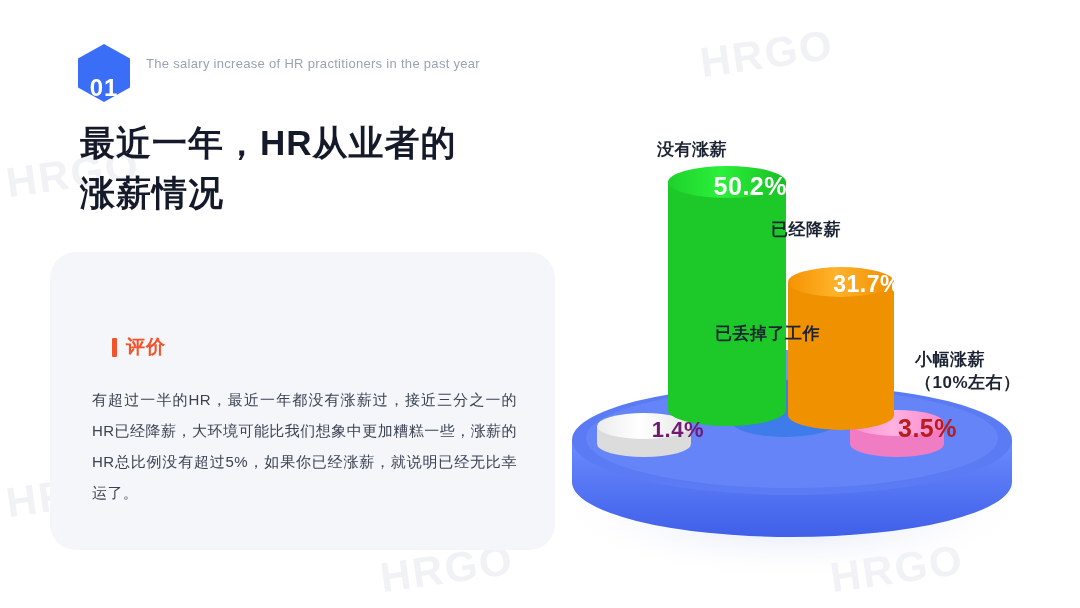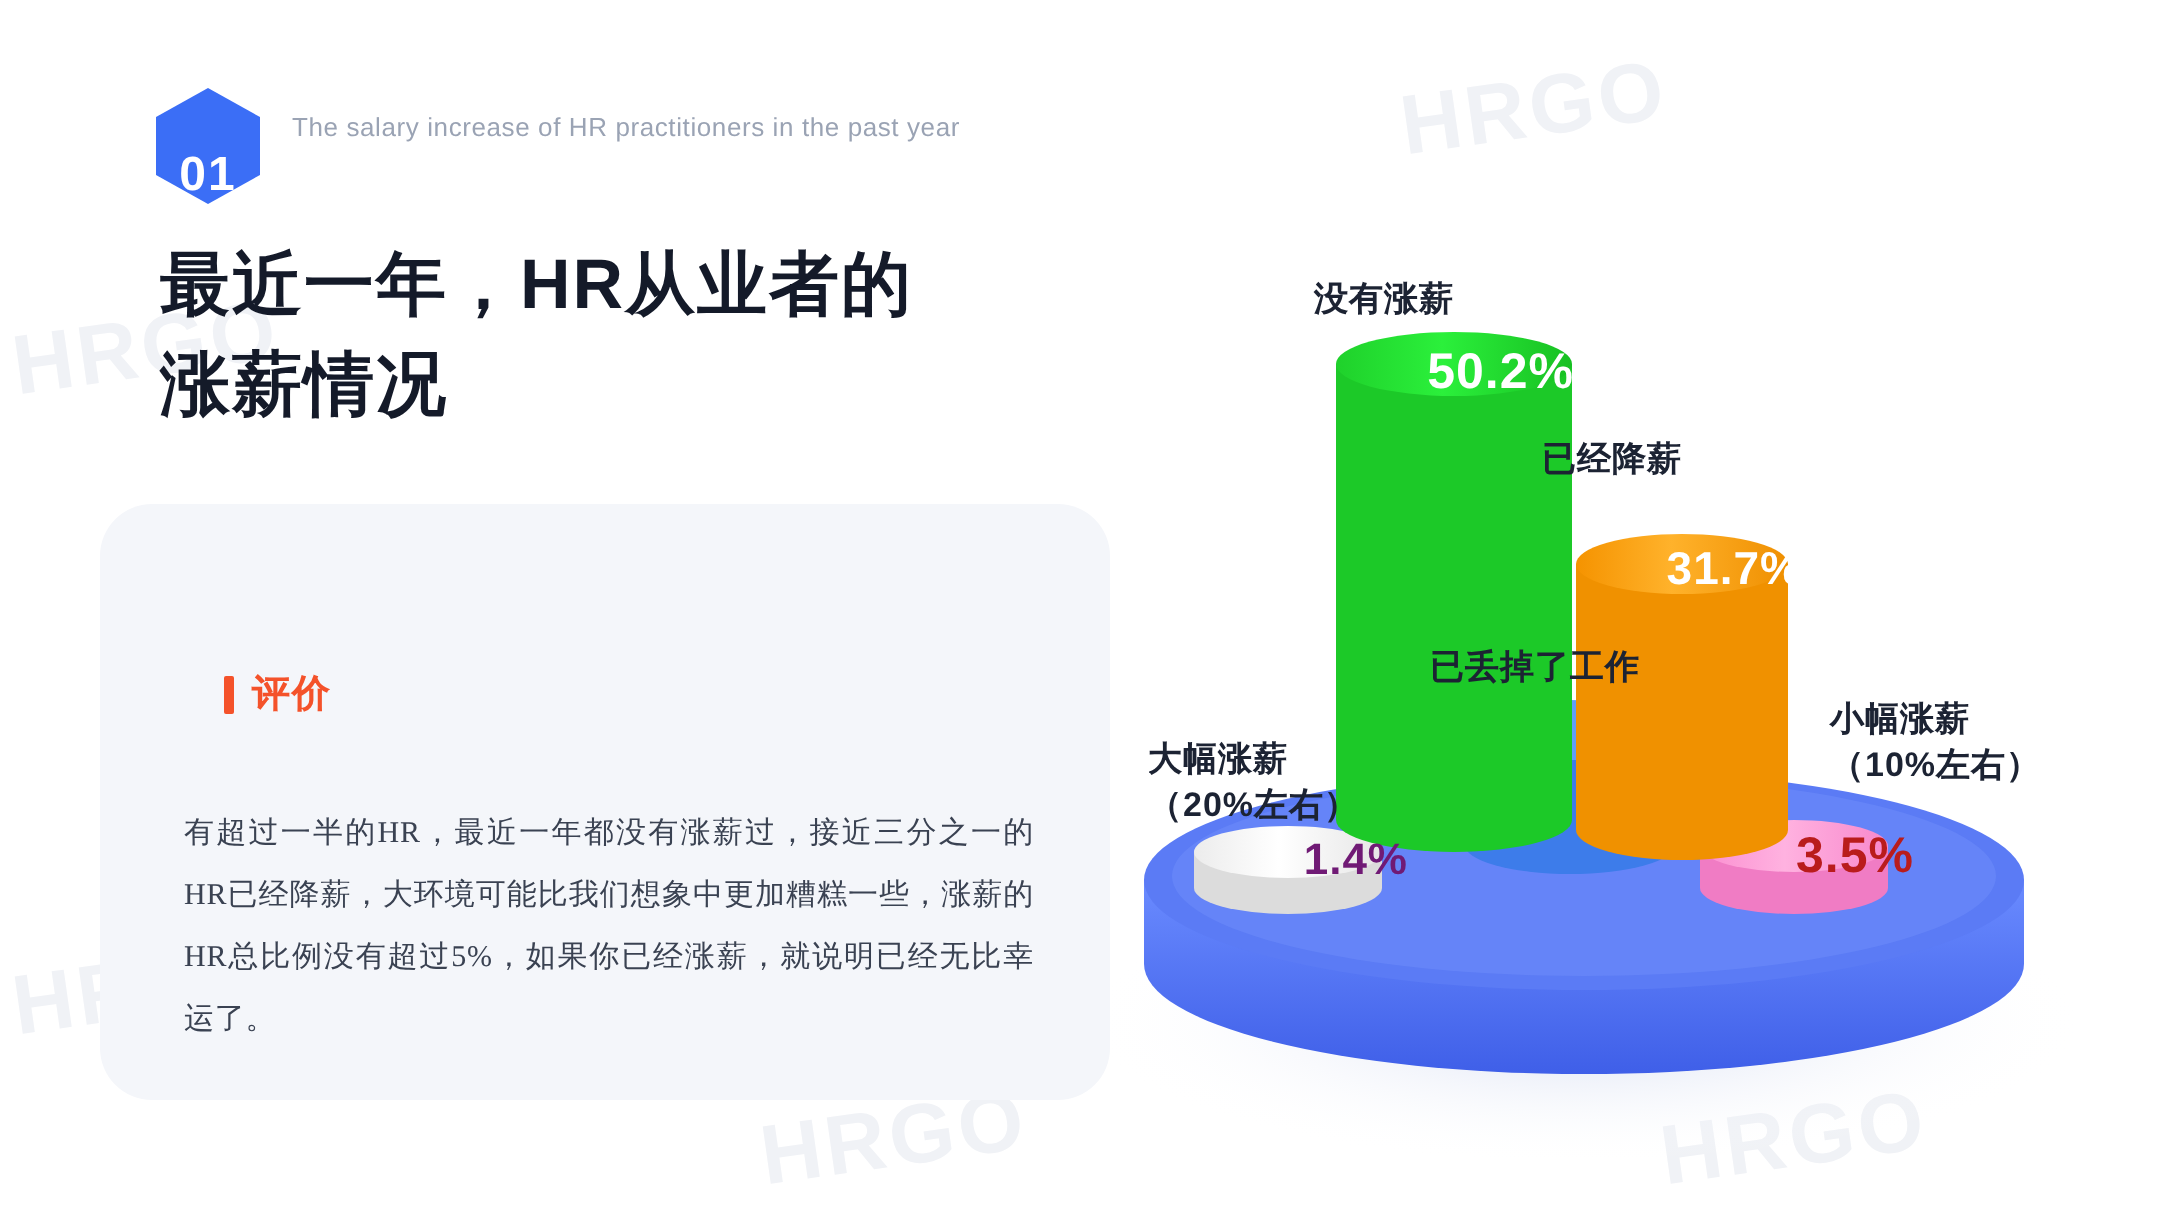--- a/index.html
+++ b/index.html
@@ -108,23 +108,23 @@
   }
   .comment-title {
     font-size: 19px;
     font-weight: 700;
     color: #f4522a;
     letter-spacing: 1px;
   }
   .comment-body {
     position: absolute;
     left: 42px;
-    top: 150px;
+    top: 132px;
     width: 425px;
-    font-family: Liberation Serif, serif;
+    font-family: Liberation Sans, sans-serif;
     font-size: 15px;
     line-height: 31px;
     color: #3a4252;
     letter-spacing: .4px;
     text-align: justify;
   }
 
   
   .chart {
     position: absolute;
@@ -252,22 +252,20 @@
 
     <g>
       <path d="M148,72 L148,300 A59,16 0 0 0 266,300 L266,72 Z" fill="#1cc928"></path>
       <ellipse cx="207" cy="72" rx="59" ry="16" fill="url(#greenGrad)"></ellipse>
     </g>
   </svg>
 
   <div class="chart-label" style="left:137px; top:28px; width:140px;">没有涨薪</div>
   <div class="chart-label" style="left:195px; top:212px; width:140px;">已丢掉了工作</div>
   <div class="chart-label" style="left:251px; top:108px; width:140px;">已经降薪</div>
-  <div class="chart-label" style="left:54px; top:258px; width:140px;">大幅涨薪
-（20%左右）</div>
   <div class="chart-label" style="left:395px; top:238px; width:140px;">小幅涨薪
 （10%左右）</div>
 
   <div class="value-label" style="left:147px; top:62px; width:120px; font-size:25px; color:#ffffff;">50.2%</div>
   <div class="value-label" style="left:261px; top:161px; width:120px; font-size:23px; color:#ffffff;">31.7%</div>
   <div class="value-label" style="left:64px; top:307px; width:120px; font-size:22px; color:#701a75;">1.4%</div>
   <div class="value-label" style="left:317px; top:304px; width:120px; font-size:25px; color:#b91c1c;">3.5%</div>
 </div>
 
 </body></html>

